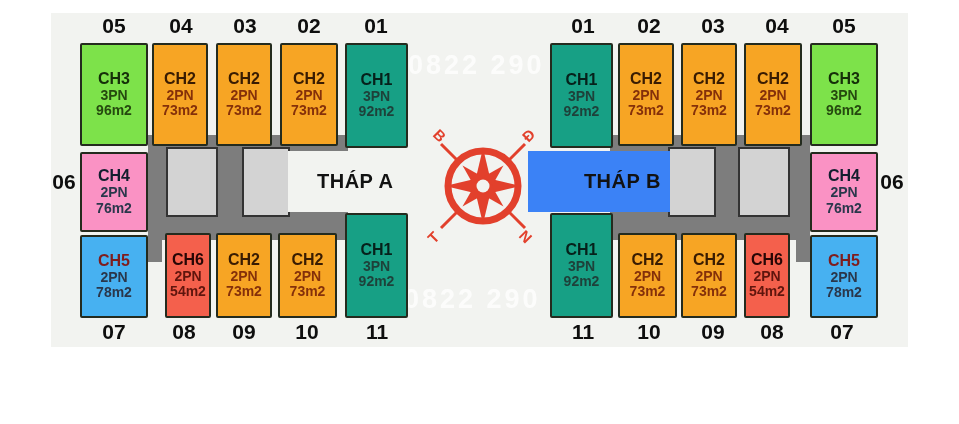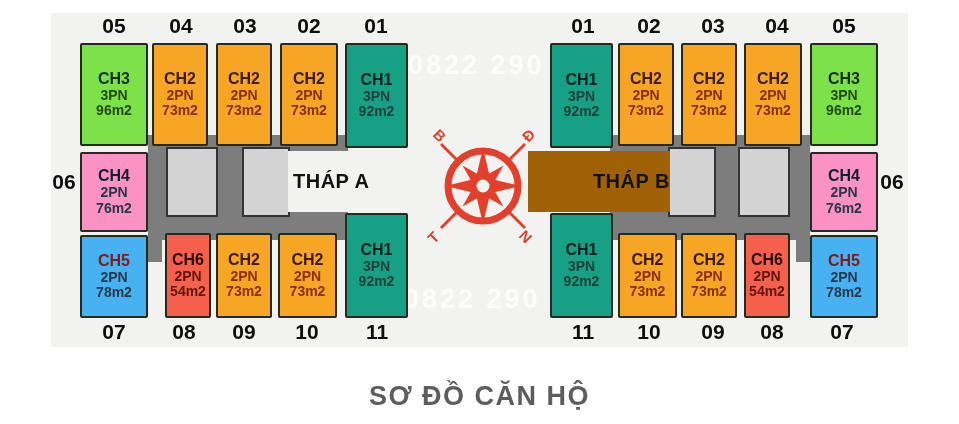--- a/index.html
+++ b/index.html
@@ -5,21 +5,21 @@
   html,body{margin:0;padding:0;background:#ffffff;}
   .stage{position:relative;width:959px;height:424px;background:#ffffff;overflow:hidden;
          font-family:"Liberation Sans","DejaVu Sans",sans-serif;}
   .panel{position:absolute;left:51px;top:13px;width:857px;height:334px;z-index:0;}
   .watermark{position:absolute;z-index:1;color:#ffffff;opacity:0.78;font-weight:700;
              font-size:27px;letter-spacing:3px;white-space:nowrap;}
   .corridor{position:absolute;z-index:1;}
   .tab{position:absolute;z-index:1;}
   .elevator{position:absolute;z-index:2;border:2px solid #333333;box-sizing:border-box;}
   .band{position:absolute;z-index:2;display:flex;align-items:center;box-sizing:border-box;}
-  .tower-label{font-weight:800;font-size:20px;color:#121212;letter-spacing:0.5px;white-space:nowrap;}
+  .tower-label{font-weight:800;font-size:20px;color:#121212;letter-spacing:0.5px;white-space:nowrap;margin-left:24px;}
   .cell{position:absolute;z-index:3;display:flex;flex-direction:column;align-items:center;
         justify-content:center;border:2px solid #242b1e;border-radius:2px;box-sizing:border-box;
         line-height:1.12;text-align:center;}
   .u-name{font-weight:800;font-size:16px;}
   .u-sub{font-weight:700;font-size:14px;text-align:right;}
   .t-ch1 .u-name{color:#06211b}.t-ch1 .u-sub{color:#1e413a}
   .t-ch2 .u-name{color:#391c02}.t-ch2 .u-sub{color:#84300a}
   .t-ch3 .u-name{color:#152f09}.t-ch3 .u-sub{color:#25490f}
   .t-ch4 .u-name{color:#131e2e}.t-ch4 .u-sub{color:#2a374b}
   .t-ch5 .u-name{color:#7f1d1d}.t-ch5 .u-sub{color:#2a374b}
@@ -143,21 +143,21 @@
   </svg>
   <div class="compass-letter rot45" style="left: 428px; top: 123px; color: rgb(226, 64, 44);">B</div>
   <div class="compass-letter rotm45" style="left: 516px; top: 123px; color: rgb(226, 64, 44);">Đ</div>
   <div class="compass-letter rotm45" style="left: 421px; top: 225px; color: rgb(226, 64, 44);">T</div>
   <div class="compass-letter rot45" style="left: 514px; top: 224px; color: rgb(226, 64, 44);">N</div>
 
   <div class="corridor" style="left: 610px; top: 135px; width: 200px; height: 105px; background-color: rgb(125, 125, 125);"></div>
   <div class="tab" style="left: 796px; top: 240px; width: 14px; height: 22px; background-color: rgb(125, 125, 125);"></div>
   <div class="elevator" style="left: 668px; top: 147px; width: 48px; height: 70px; background-color: rgb(211, 211, 211);"></div>
   <div class="elevator" style="left: 738px; top: 147px; width: 52px; height: 70px; background-color: rgb(211, 211, 211);"></div>
-  <div class="band" style="left: 528px; top: 151px; width: 142px; height: 61px; justify-content: flex-end; background-color: #a16207;">
+  <div class="band" style="left: 528px; top: 151px; width: 142px; height: 61px; padding-right: 9px; justify-content: flex-end; background-color: #3b82f6;">
     <span class="tower-label">THÁP B</span>
   </div>
 
   <div class="num" style="left:563px;top:14px;width:40px;">01</div>
   <div class="num" style="left:629px;top:14px;width:40px;">02</div>
   <div class="num" style="left:693px;top:14px;width:40px;">03</div>
   <div class="num" style="left:757px;top:14px;width:40px;">04</div>
   <div class="num" style="left:824px;top:14px;width:40px;">05</div>
 
   <div class="cell t-ch1" style="left: 550px; top: 43px; width: 63px; height: 105px; background-color: rgb(23, 160, 133);">
@@ -218,15 +218,14 @@
     <div class="u-sub">2PN</div>
     <div class="u-sub">78m2</div>
   </div>
 
   <div class="num" style="left:563px;top:320px;width:40px;">11</div>
   <div class="num" style="left:629px;top:320px;width:40px;">10</div>
   <div class="num" style="left:693px;top:320px;width:40px;">09</div>
   <div class="num" style="left:752px;top:320px;width:40px;">08</div>
   <div class="num" style="left:822px;top:320px;width:40px;">07</div>
 
-  <div class="title">SƠ ĐỒ CĂN HỘ</div>
 
 </div>
 
 </body></html>

